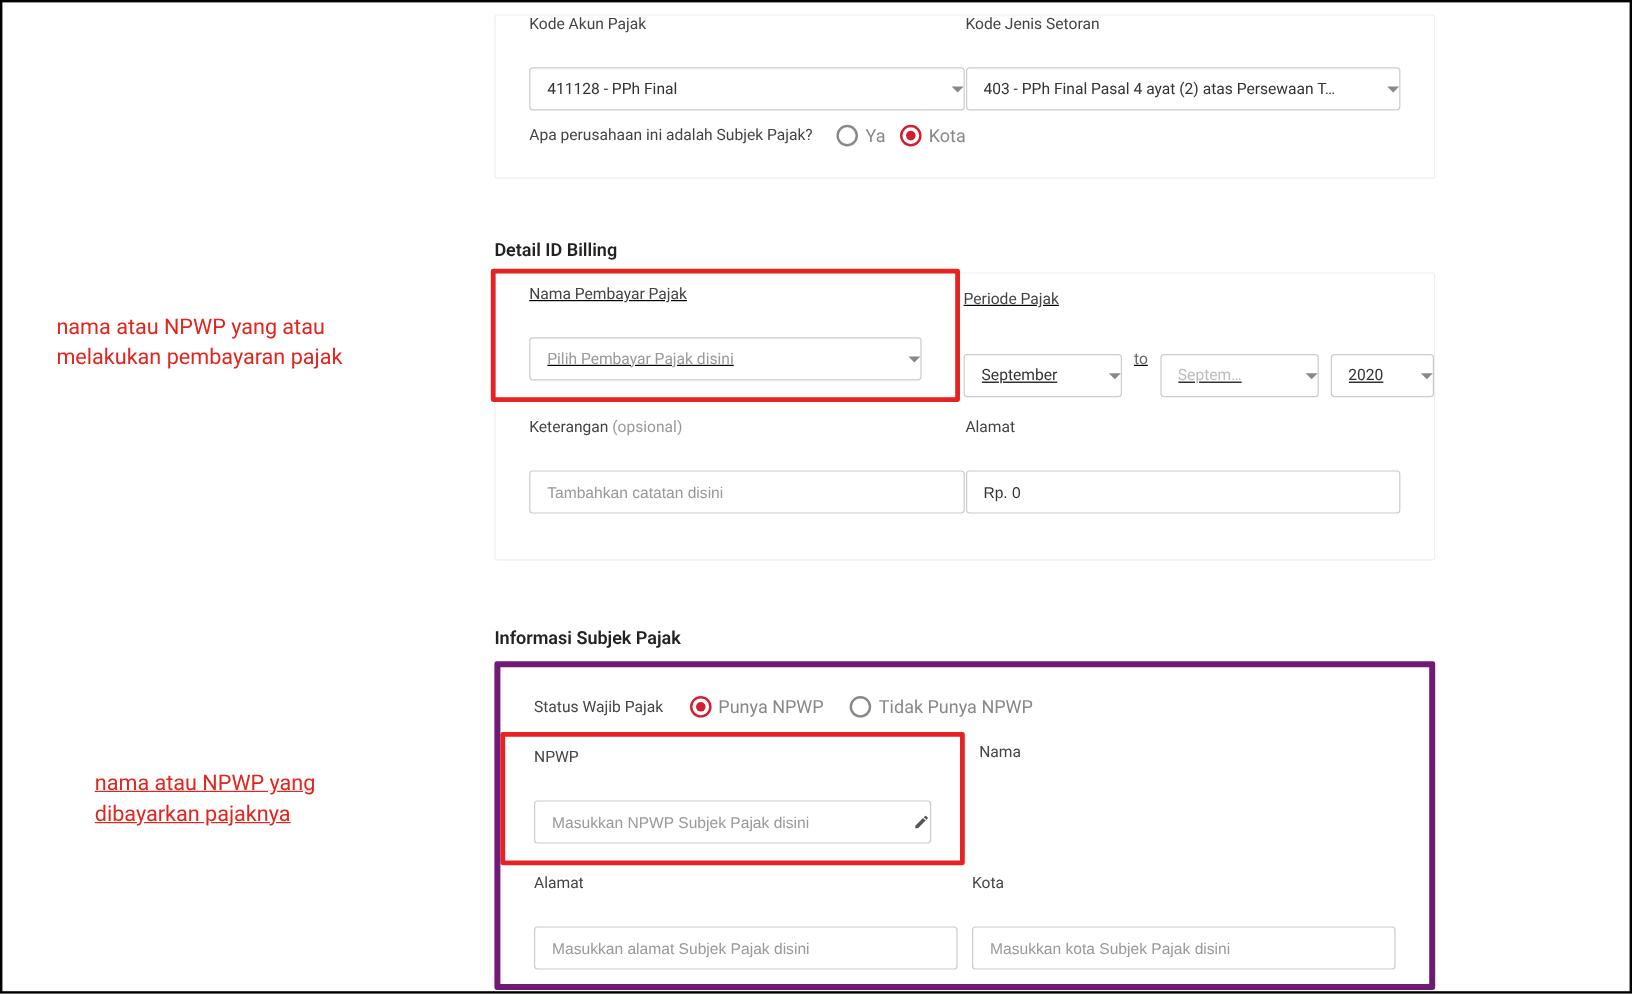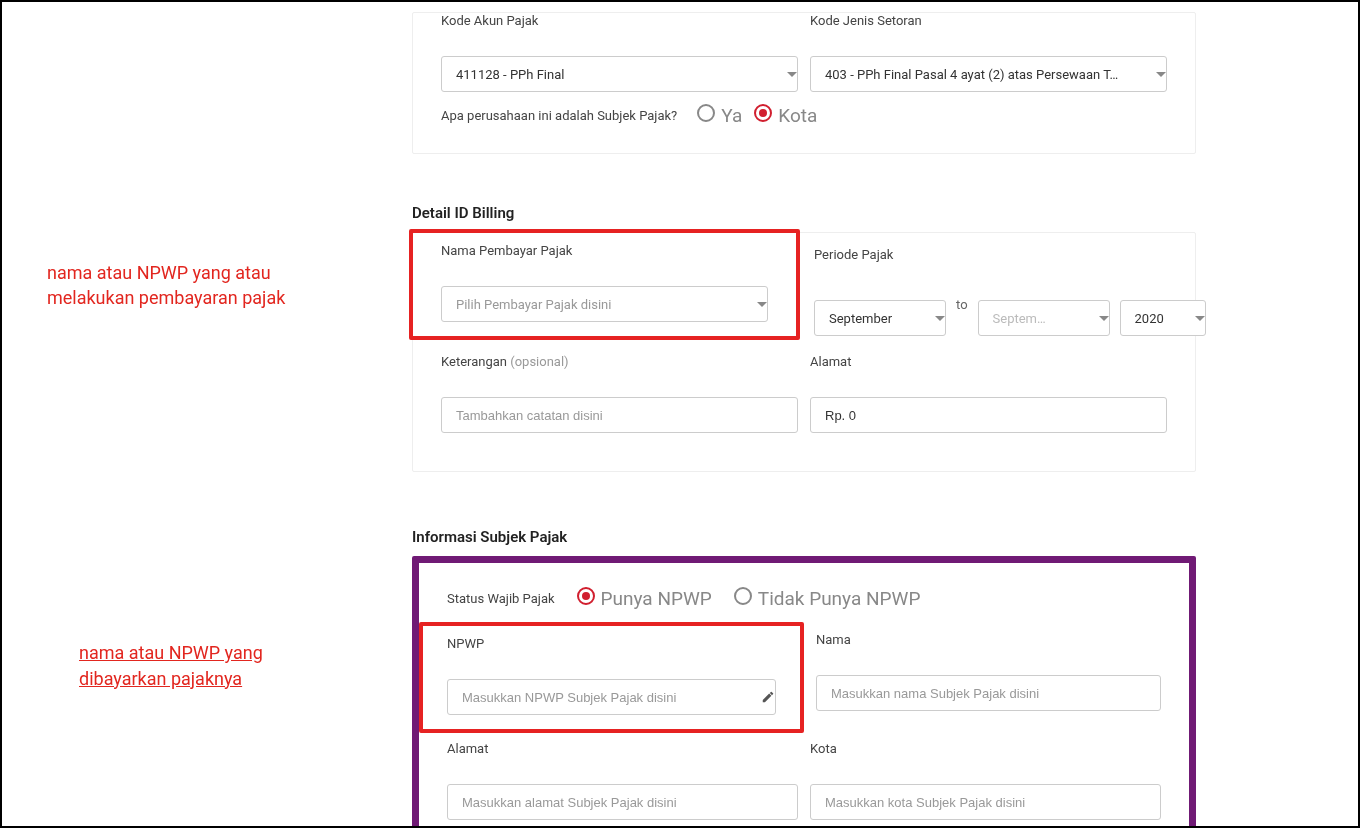--- a/index.html
+++ b/index.html
@@ -39,21 +39,21 @@
       color: #222;
       padding: 12px 0 10px 0;
     }
     .card-body {
       border: 1px solid #eee;
       border-radius: 2px;
       padding: 20px 0 26px 0;
     }
     .row {
       display: flex;
-      gap: 12px;
+      gap: 1px;
       padding: 0 28px;
       margin-bottom: 12px;
       align-items: flex-start;
     }
     .field { flex: 1; }
     .label {
       font-size: 13px;
       color: #444;
       margin-bottom: 10px;
       display: block;
@@ -88,21 +88,21 @@
       display: flex;
       align-items: center;
       gap: 12px;
       padding: 0 28px 6px 28px;
       font-size: 13px;
       color: #444;
     }
     .radio-q { margin-right: 8px; font-size:13px; color:#444; }
     .radio-opt {
       display: inline-flex; align-items: flex-start; gap: 6px;
-      font-size: 19px; color: #888; cursor: pointer;
+      font-size: 15px; color: #888; cursor: pointer;
     }
     .radio-circle {
       width: 18px; height: 18px; border-radius: 50%;
       border: 2px solid #888; display:inline-flex; align-items:center; justify-content:center;
     }
     .radio-opt.selected .radio-circle { border-color: #d11f2f; }
     .radio-circle .dot { width:8px; height:8px; border-radius:50%; background:transparent; }
     .radio-opt.selected .radio-circle .dot { background:#d11f2f; }
     .periode-row {
       display: flex;
@@ -111,24 +111,24 @@
     }
     .periode-row .select.sm { width: 132px; height:36px; }
     .periode-row .select.disabled { color:#bbb; }
     .to-label { font-size:13px; color:#666; }
     .highlight-red {
       border: 4px solid #e62222;
       border-radius: 2px;
       margin: -4px -4px 6px -4px;
       padding: 10px 28px 14px 28px;
     }
-    .row-highlight-wrap { padding: 0; margin-bottom: 0; }
+    .row-highlight-wrap { padding: 0; margin-bottom: 0; text-decoration: underline; }
     .card-space { margin-top: 38px; }
     .info-card-body {
-      border: 7px solid #701a75;
+      border: 5px solid #701a75;
       border-radius: 2px;
       padding: 24px 0 0 0;
     }
     .status-row {
       display: flex;
       align-items: center;
       gap: 22px;
       padding: 0 28px 12px 28px;
     }
     .status-label { font-size: 13px; color:#444; }
@@ -279,23 +279,20 @@
             <span class="label">NPWP</span>
             <div class="input">
               <input class="input-text" placeholder="Masukkan NPWP Subjek Pajak disini" style="">
               <svg class="icon-pencil" width="14" height="14" viewBox="0 0 24 24" fill="none">
                   <path d="M3 17.25V21h3.75L17.81 9.94l-3.75-3.75L3 17.25zM20.71 7.04a1.003 1.003 0 0 0 0-1.42l-2.34-2.34a1.003 1.003 0 0 0-1.42 0l-1.83 1.83 3.75 3.75 1.84-1.82z" fill="#555"></path>
                 </svg>
             </div>
           </div>
           <div class="right-half">
             <span class="label">Nama</span>
-            <div class="input">
-              <input class="input-text" placeholder="Masukkan nama Subjek Pajak disini" style="">
-            </div>
           </div>
         </div>
 
         <div class="two-col" style="margin-top:8px;">
           <div class="field">
             <span class="label">Alamat</span>
             <div class="input">
               <input class="input-text" placeholder="Masukkan alamat Subjek Pajak disini" style="">
             </div>
           </div>

